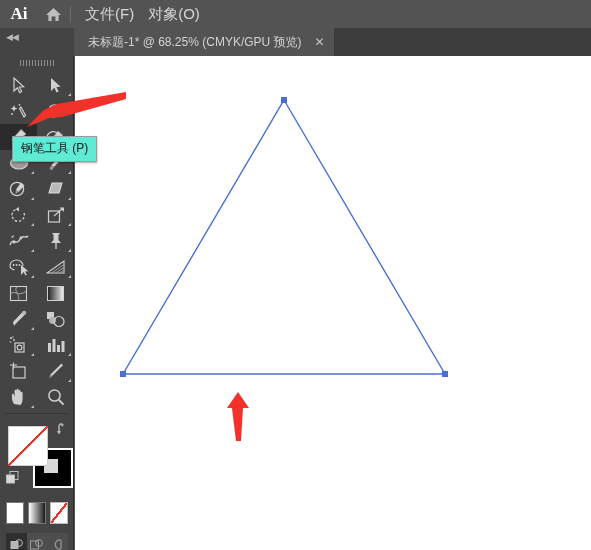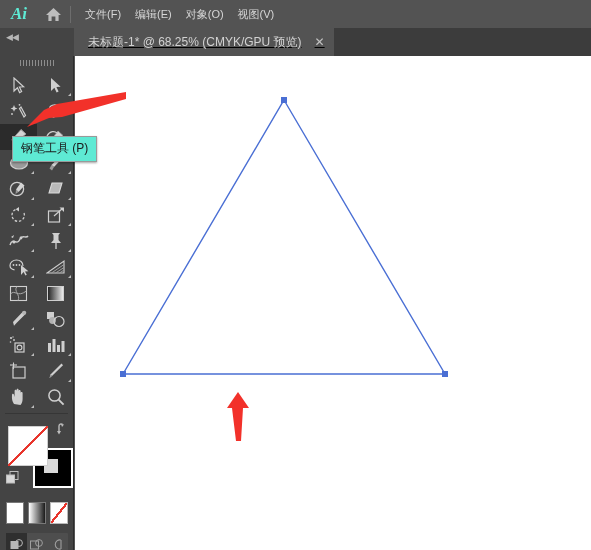--- a/index.html
+++ b/index.html
@@ -25,21 +25,21 @@
     font-family:"Liberation Serif", serif;
   }
   .home-icon {
     width:30px; height:28px;
     display:flex; align-items:center; justify-content:center;
   }
   .menu-div {
     width:1px; height:17px; background:#6d6d6d; margin:0 7px 0 2px;
   }
   .menu-item {
-    color:#d6d6d6; font-size:11px;
+    color:#d6d6d6; font-size:15px;
     padding:0 7px; height:28px;
     display:flex; align-items:center;
     white-space:nowrap;
     cursor:default;
   }
 
   
   .tabbar {
     position:absolute; left:0; top:28px; width:591px; height:28px;
     background:#3c3c3c;
@@ -49,21 +49,20 @@
     background:#444444;
     display:flex; align-items:flex-start; padding-left:6px; padding-top:4px;
   }
   .chevron-left2 { color:#b6b6b6; font-size:9px; letter-spacing:-1px; line-height:10px; }
   .doc-tab {
     position:absolute; left:74px; top:0; height:28px;
     background:#535353;
     display:flex; align-items:center;
     padding:0 9px 0 14px;
     border-right:1px solid #3c3c3c;
-    text-decoration:underline;
   }
   .doc-tab-title { color:#d2d2d2; font-size:12px; white-space:nowrap; }
   .doc-tab-close {
     color:#c4c4c4; font-size:12px; margin-left:13px; font-weight:bold;
     cursor:pointer;
   }
 
   
   .toolpanel {
     position:absolute; left:0; top:56px; width:74px; height:494px;
@@ -175,31 +174,29 @@
   
   .annot { position:absolute; left:0; top:0; width:591px; height:550px;
            pointer-events:none; z-index:50; }
 </style>
 </head>
 <body>
 
 <div id="app">
 
   <div class="menubar">
-    <div class="ai-logo" style="color: #5eead4; font-style: italic;">Ai</div>
+    <div class="ai-logo" style="color: #ffffff;">Ai</div>
     <div class="home-icon">
       <svg width="17" height="15" viewBox="0 0 17 15">
         <path d="M8.5 1 L16 8 L13.6 8 L13.6 14 L10.4 14 L10.4 9.6 L6.6 9.6 L6.6 14 L3.4 14 L3.4 8 L1 8 Z" fill="#bdbdbd"></path>
       </svg>
     </div>
     <div class="menu-div"></div>
     <div class="menu-item">文件(F)</div>
-    <div class="menu-item">编辑(E)</div>
     <div class="menu-item">对象(O)</div>
-    <div class="menu-item">视图(V)</div>
   </div>
 
   <div class="tabbar">
     <div class="tab-collapse">
       <span class="chevron-left2">◀◀</span>
     </div>
     <div class="doc-tab">
       <span class="doc-tab-title">未标题-1* @ 68.25% (CMYK/GPU 预览)</span>
       <span class="doc-tab-close">✕</span>
     </div>

